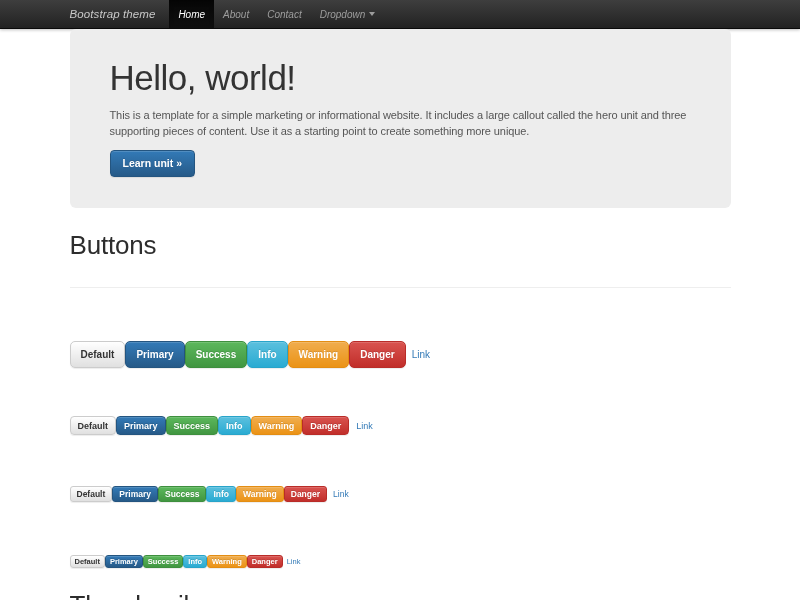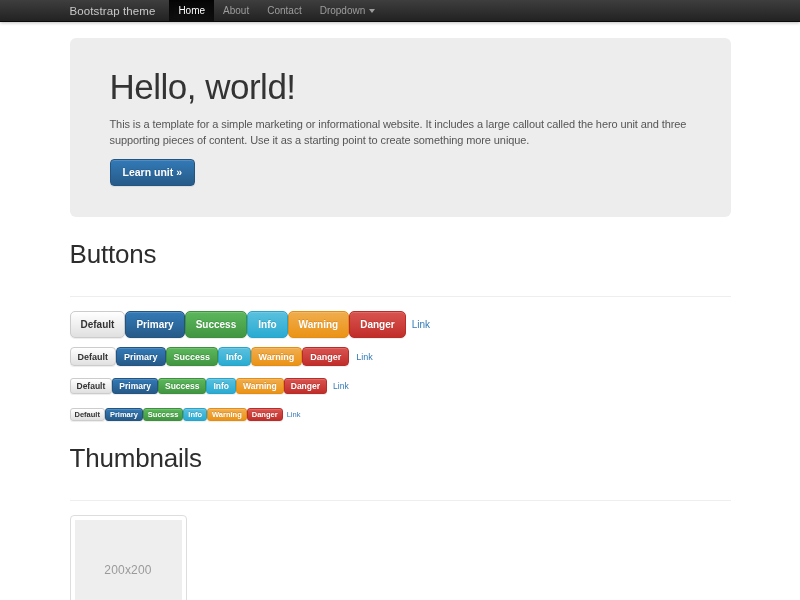--- a/index.html
+++ b/index.html
@@ -1,38 +1,38 @@
 <!DOCTYPE html>
 <html><head>
 <meta charset="utf-8">
 <style>
   * { margin:0; padding:0; box-sizing:border-box; }
   html,body { width:800px; height:600px; overflow:hidden; background:#fff;
               font-family:"Liberation Sans", sans-serif; }
 
   
-  .navbar { height:22px; background:linear-gradient(#3e3e3e,#222);
-            border-bottom:1px solid #0a0a0a; box-shadow:0 1px 3px rgba(0,0,0,.25); }
+  .navbar { height:29px; background:linear-gradient(#3e3e3e,#222);
+            border-bottom:1px solid #0a0a0a; box-shadow:0 1px 3px rgba(0,0,0,.25);font-style:italic; }
   .navbar-inner { width:661px; margin:0 auto; height:100%; display:flex; align-items:stretch; }
   .brand { display:flex; align-items:center; font-size:11.5px; color:#c8c8c8;
            text-decoration:none; padding-right:14px; letter-spacing:.1px; cursor:pointer; }
   .nav { list-style:none; display:flex; align-items:stretch; }
   .nav-item { display:flex; align-items:center; padding:0 9px; font-size:10px;
               color:#9d9d9d; cursor:pointer; }
   .nav-item.active { background:linear-gradient(#060606,#101010); color:#fff;
                      box-shadow:inset 0 2px 4px rgba(0,0,0,.25); }
   .caret { display:inline-block; width:0; height:0; margin-left:4px;
            border-left:3px solid transparent; border-right:3px solid transparent;
            border-top:4px solid #9d9d9d; }
 
   
   .container { width:661px; margin:0 auto; }
 
   
-  .hero { margin-top:16px; background:#ededed; border-radius:6px;
+  .hero { margin-top:0; background:#ededed; border-radius:6px;
           padding:30px 40px 30px; height:179px; }
   .hero h1 { font-size:35px; font-weight:500; color:#333; letter-spacing:-0.5px;
              line-height:1.1; margin-bottom:9px; }
   .hero p { font-size:11px; letter-spacing:-0.1px; color:#555; line-height:16px;
             margin-bottom:11px; width:585px; }
 
   
   .page-header { margin:22px 0 14px; padding-bottom:26px; border-bottom:1px solid #eee; }
   .page-header h1 { font-size:26px; font-weight:500; color:#2d2d2d; letter-spacing:-0.2px; }
 
@@ -44,21 +44,21 @@
          box-shadow:inset 0 1px 0 rgba(255,255,255,.15), 0 1px 1px rgba(0,0,0,.075); }
   .btn-default { background:linear-gradient(#ffffff,#e0e0e0); border-color:#ccc;
                  color:#333; text-shadow:none; }
   .btn-primary { background:linear-gradient(#337ab7,#265a88); border-color:#245580; }
   .btn-success { background:linear-gradient(#5cb85c,#419641); border-color:#3e8f3e; }
   .btn-info    { background:linear-gradient(#5bc0de,#2aabd2); border-color:#28a4c9; }
   .btn-warning { background:linear-gradient(#f0ad4e,#eb9316); border-color:#e38d13; }
   .btn-danger  { background:linear-gradient(#d9534f,#c12e2a); border-color:#b92c28; }
   .btn-link    { background:none; border:none; color:#337ab7; font-weight:normal;
                  text-decoration:none; cursor:pointer; display:inline-flex; align-items:center;
-                 font-family:inherit; }
+                 font-family:inherit;margin-top:39px; }
 
   .size-lg { height:27px; font-size:10px;  padding:0 10px; border-radius:5px; }
   .size-md { height:19px; font-size:9px;   padding:0 7px;  border-radius:4px; }
   .size-sm { height:16px; font-size:8.5px; padding:0 6px;  border-radius:3px; }
   .size-xs { height:13px; font-size:7.5px; padding:0 4px;  border-radius:3px; }
   .btn-link.size-lg { padding:0 6px; }
 
   .btn-row { display:flex; align-items:flex-end; gap:0; }
   #buttonRows .btn-row:nth-child(1) { margin-bottom:9px; }
   #buttonRows .btn-row:nth-child(2) { margin-bottom:12px; }

